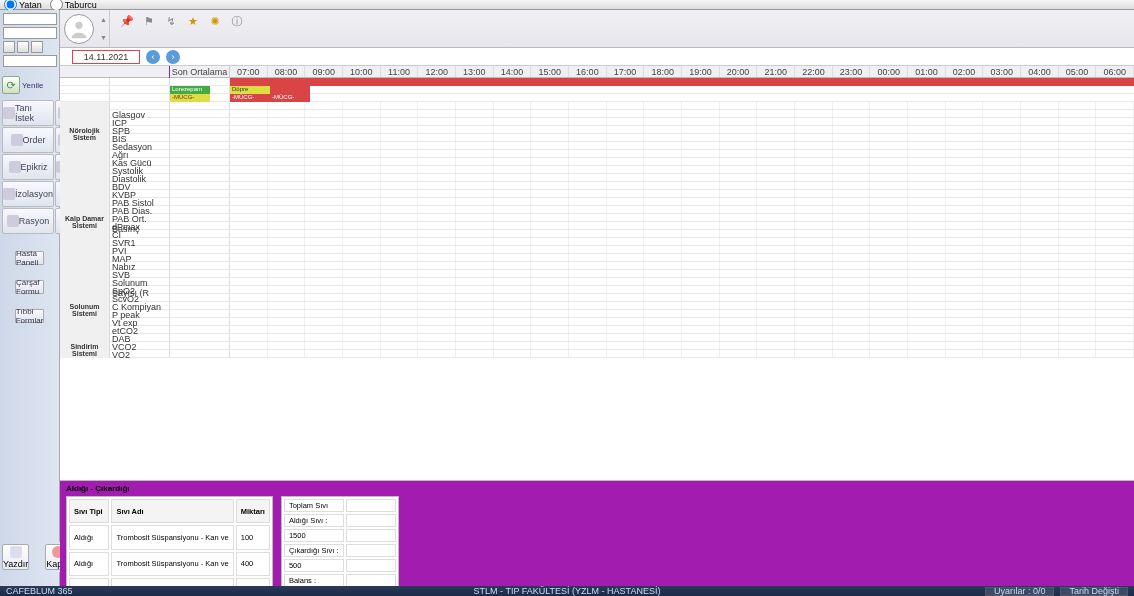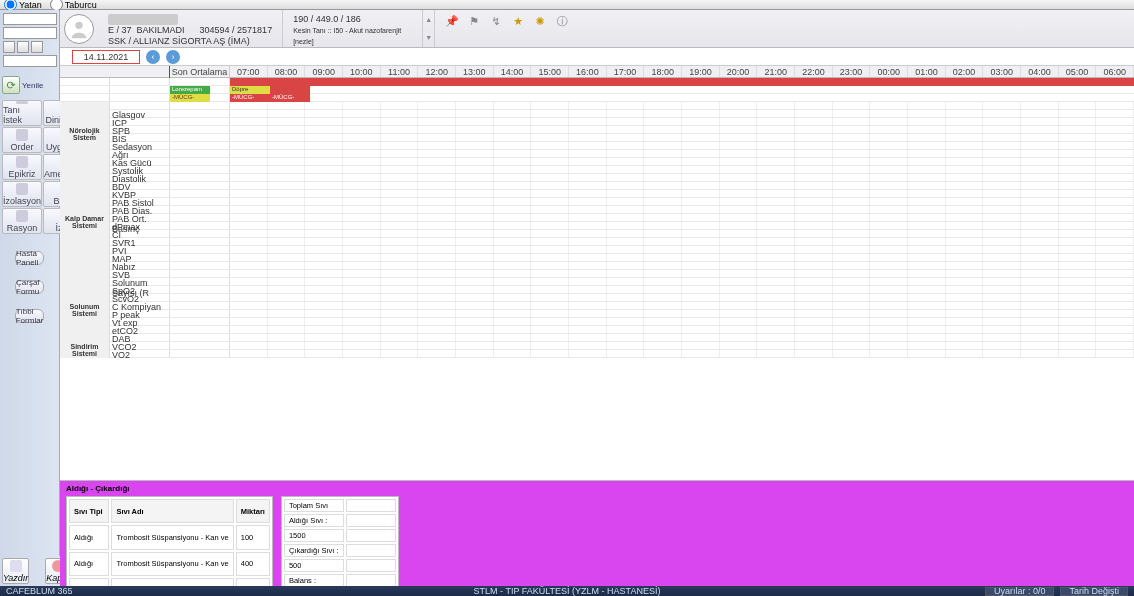--- a/index.html
+++ b/index.html
@@ -9,24 +9,24 @@
 .topbar-radio input { margin-right: 2px; }
 .left-toolbar { position: absolute; left: 0; top: 10px; width: 60px; bottom: 10px; background: linear-gradient(to right,#cfd8e8,#dde5f2); border-right: 1px solid #aaa; }
 .search-area { padding: 3px; }
 .search-input { width: 54px; height: 12px; font-size: 8px; border: 1px solid #999; margin-bottom: 2px; }
 .search-btns { display: flex; gap: 2px; }
 .small-btn { width: 12px; height: 12px; background: linear-gradient(#fff,#ddd); border: 1px solid #999; font-size: 7px; }
 .yenile-row { display: flex; align-items: center; margin: 4px 2px; gap: 2px; }
 .refresh-btn { width: 18px; height: 18px; background: linear-gradient(#fff,#d0e0c0); border: 1px solid #8a8; border-radius: 2px; display: flex; align-items: center; justify-content: center; color: #484; font-size: 11px; }
 .yenile-label { font-size: 8px; color: #336; }
 .tool-grid { display: grid; grid-template-columns: 1fr 1fr; gap: 1px; padding: 2px; }
-.tool-cell { height: 26px; background: linear-gradient(#f8f8ff,#e0e4ee); border: 1px solid #bbb; border-radius: 2px; display: flex; flex-direction: column; align-items: center; justify-content: center; font-size: 7px; color: #445; cursor: pointer; }
+.tool-cell { height: 26px; background: linear-gradient(#f8f8ff,#e0e4ee); border: 1px solid #bbb; border-radius: 2px; display: flex; flex-direction: row; align-items: center; justify-content: center; font-size: 7px; color: #445; cursor: pointer; }
 .tool-icon { width: 12px; height: 12px; background: #ccd; border-radius: 2px; margin-bottom: 1px; }
-.side-long-btn { margin: 15px; height: 14px; background: linear-gradient(#f8f8ff,#e0e4ee); border: 1px solid #aaa; border-radius: 6px; display: flex; align-items: center; justify-content: center; font-size: 8px; color: #334; cursor: pointer; }
-.bottom-tools { position: absolute; bottom: 0; left: 0; width: 60px; display: flex; padding: 2px; gap: 16px; background: linear-gradient(to right,#cfd8e8,#dde5f2); font-style: italic; }
+.side-long-btn { margin: 15px; height: 14px; background: linear-gradient(#f8f8ff,#e0e4ee); border: 1px solid #aaa; border-radius: 1px; display: flex; align-items: center; justify-content: center; font-size: 8px; color: #334; cursor: pointer; }
+.bottom-tools { position: absolute; bottom: 14px; left: 0; width: 60px; display: flex; padding: 2px; gap: 16px; background: linear-gradient(to right,#cfd8e8,#dde5f2); }
 .bottom-tool { flex: 1; height: 26px; background: linear-gradient(#fff,#e8ecf4); border: 1px solid #aaa; border-radius: 2px; display: flex; flex-direction: column; align-items: center; justify-content: center; font-size: 7px; }
 .header-panel { position: absolute; left: 60px; top: 10px; right: 0; height: 38px; background: linear-gradient(#f0f0f4,#e6e6ec); border-bottom: 1px solid #bbb; display: flex; }
 .avatar { width: 30px; height: 30px; margin: 4px; background: #fff; border: 1px solid #999; border-radius: 50%; display: flex; align-items: center; justify-content: center; }
 .avatar svg { width: 22px; height: 22px; }
 .hdr-col { padding: 4px 10px; border-right: 1px solid #ccc; font-size: 8px; color: #333; line-height: 11px; }
 .hdr-col.wide { flex: 0 0 auto; min-width: 120px; }
 .hdr-col .name { font-weight: bold; background: #ccc; color: #ccc; display: inline-block; padding: 0 20px; border-radius: 2px; }
 .hdr-icons { flex: 1; padding: 4px 10px; display: flex; gap: 8px; align-items: flex-start; }
 .hdr-icon { width: 14px; height: 14px; display: flex; align-items: center; justify-content: center; font-size: 11px; color: #888; cursor: pointer; }
 .date-bar { position: absolute; left: 60px; top: 48px; right: 0; height: 18px; background: #fff; border-bottom: 1px solid #ccc; display: flex; align-items: center; padding: 0 12px; gap: 6px; }
@@ -42,21 +42,21 @@
 .grid-row { height: 8px; display: flex; border-bottom: 1px solid #e8e8e8; font-size: 7px; color: #333; }
 .grid-row .sys { width: 50px; border-right: 1px solid #ddd; }
 .grid-row .param { width: 60px; padding-left: 2px; border-right: 1px solid #ddd; }
 .grid-row .avg { width: 60px; border-right: 1px solid #ddd; }
 .grid-row .cells { flex: 1; position: relative; display: flex; }
 .grid-row .cell { flex: 1; border-right: 1px solid #eee; }
 .sys-label { position: absolute; width: 50px; text-align: center; font-size: 7px; font-weight: bold; color: #333; background: #f0f0f0; border-right: 1px solid #ddd; display: flex; align-items: center; justify-content: center; }
 .row-red { position: absolute; height: 8px; background: #d94444; }
 .row-yellow { position: absolute; height: 8px; background: #dede44; }
 .row-green { position: absolute; height: 8px; background: #4a4; }
-.bottom-panel { position: absolute; left: 60px; bottom: 10px; right: 0; height: 106px; background: #d946ef; border-top: 1px solid #bbb; }
+.bottom-panel { position: absolute; left: 60px; bottom: 10px; right: 0; height: 106px; background: #a21caf; border-top: 1px solid #bbb; }
 .bp-title { font-size: 8px; font-weight: bold; padding: 3px 6px; }
 .bp-tables { display: flex; gap: 8px; padding: 0 6px; }
 .bp-table { border: 1px solid #bbb; background: #fff; }
 .bp-table th, .bp-table td { border: 1px solid #ddd; padding: 1px 4px; font-size: 7.5px; text-align: left; }
 .bp-table th { background: #f4f4f4; }
 .status-bar { position: absolute; left: 0; bottom: 0; right: 0; height: 10px; background: linear-gradient(#2b3a5a,#1a2a48); color: #cde; font-size: 7px; display: flex; align-items: center; padding: 0 6px; }
 .status-center { position: absolute; left: 50%; transform: translateX(-50%); }
 .status-right { margin-left: auto; display: flex; gap: 6px; }
 .status-btn { background: #3a4a6a; padding: 0 8px; height: 9px; display: flex; align-items: center; border: 1px solid #556; }
 </style>
@@ -147,31 +147,20 @@
       </div>
   </div>
 </div>
 
 <div class="header-panel">
   <div class="avatar">
     <svg viewBox="0 0 24 24">
         <circle cx="12" cy="8" r="4" fill="#ccc"></circle>
         <path d="M4 22c0-4 4-6 8-6s8 2 8 6" fill="#ccc"></path>
       </svg>
-  </div>
-  <div class="hdr-col wide">
-    <div><span class="name">XXXXX</span></div>
-    <div><span>E / 37</span>&nbsp;&nbsp;<span>BAKILMADI</span>&nbsp;&nbsp;&nbsp;&nbsp;&nbsp;&nbsp;<span>304594 / 2571817</span></div>
-    <div>SSK / ALLIANZ SİGORTA AŞ (İMA)</div>
-  </div>
-  <div class="hdr-col wide" style="max-width:140px">
-    <div>190 / 449.0 / 186</div>
-    <div style="font-size:7px">Kesin Tanı :: I50 - Akut nazofarenjit [nezle]</div>
-    <div style="font-size:7px">Kesin Tanı :: J00 - Arıyanit ve göz kapağının diğer derin enflamasyonu</div>
-    <div style="font-size:7px">Kesin Tanı :: I80 - Yetişkin solunum distres sendromu [ARDS] /</div>
   </div>
   <div style="width:12px;border-right:1px solid #ccc;display:flex;flex-direction:column;justify-content:space-around;align-items:center">
     <span style="font-size:7px;color:#888">▲</span>
     <span style="font-size:7px;color:#888">▼</span>
   </div>
   <div class="hdr-icons">
     <span class="hdr-icon">📌</span>
     <span class="hdr-icon">⚑</span>
     <span class="hdr-icon">↯</span>
     <span class="hdr-icon" style="color:#c90">★</span>

